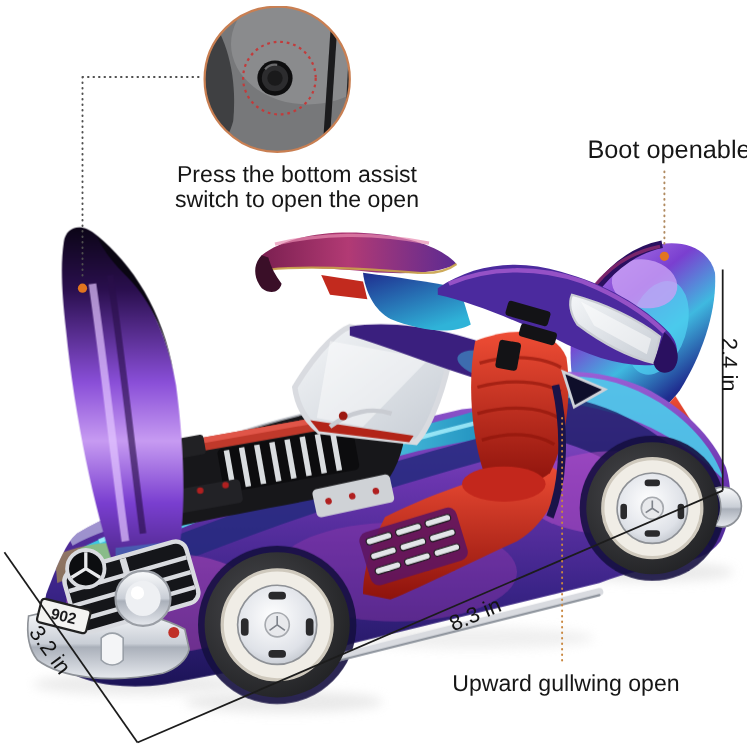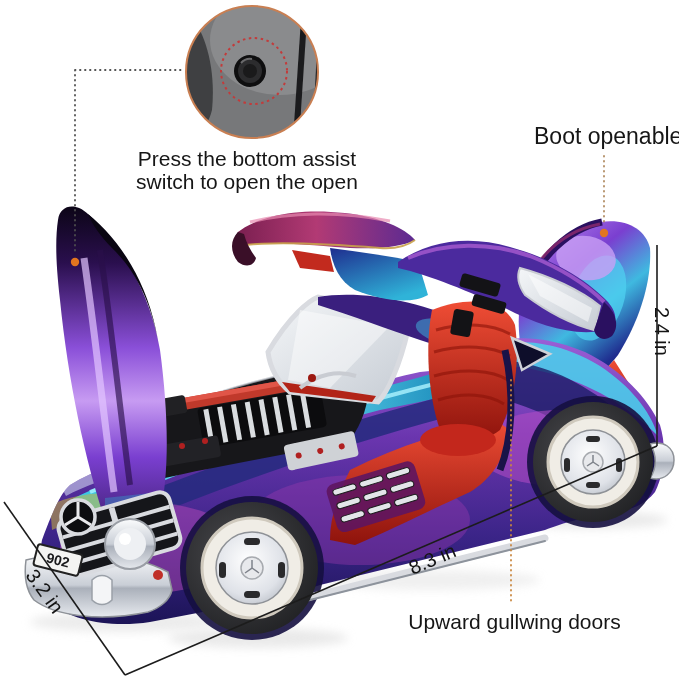--- a/index.html
+++ b/index.html
@@ -7,21 +7,21 @@
     position:relative;width:679px;height:678px;background:#ffffff;overflow:hidden;
     font-family:"Liberation Sans", sans-serif;color:#161616;
   }
   .stage{position:absolute;left:0;top:0;width:679px;height:678px;}
   .label{position:absolute;font-size:21px;line-height:23px;color:#161616;white-space:nowrap;}
   .label.center{text-align:center;white-space:normal;}
   .dim{position:absolute;font-size:20px;color:#141414;white-space:nowrap;}
   .dim-height{left:650px;top:307px;writing-mode:vertical-rl;}
   .dim-length{left:408px;top:548px;transform:rotate(-23deg);transform-origin:center;}
   .dim-width{left:20px;top:580px;transform:rotate(54deg);transform-origin:center;}
-  .hood-note{left:111px;top:147px;width:272px;font-size:21px;}
+  .hood-note{left:134px;top:147px;width:272px;font-size:21px;}
   .boot-note{left:534px;top:125px;font-size:23px;}
   .doors-note{left:392px;top:610px;width:245px;font-size:21px;}
 </style>
 </head>
 <body>
 
 <div class="canvas">
 
   <svg class="stage" viewBox="0 0 679 678" aria-hidden="true">
     <defs>
@@ -324,19 +324,19 @@
     </g>
   </svg>
 
   <div class="label center hood-note">
     <div>Press the bottom assist</div>
     <div>switch to open the open</div>
   </div>
 
   <div class="label boot-note">Boot openable</div>
 
-  <div class="label center doors-note">Upward gullwing doors</div>
+  <div class="label center doors-note">Upward gullwing open</div>
 
   <div class="dim dim-height">2.4 in</div>
   <div class="dim dim-length">8.3 in</div>
   <div class="dim dim-width">3.2 in</div>
 
 </div>
 
 </body></html>

